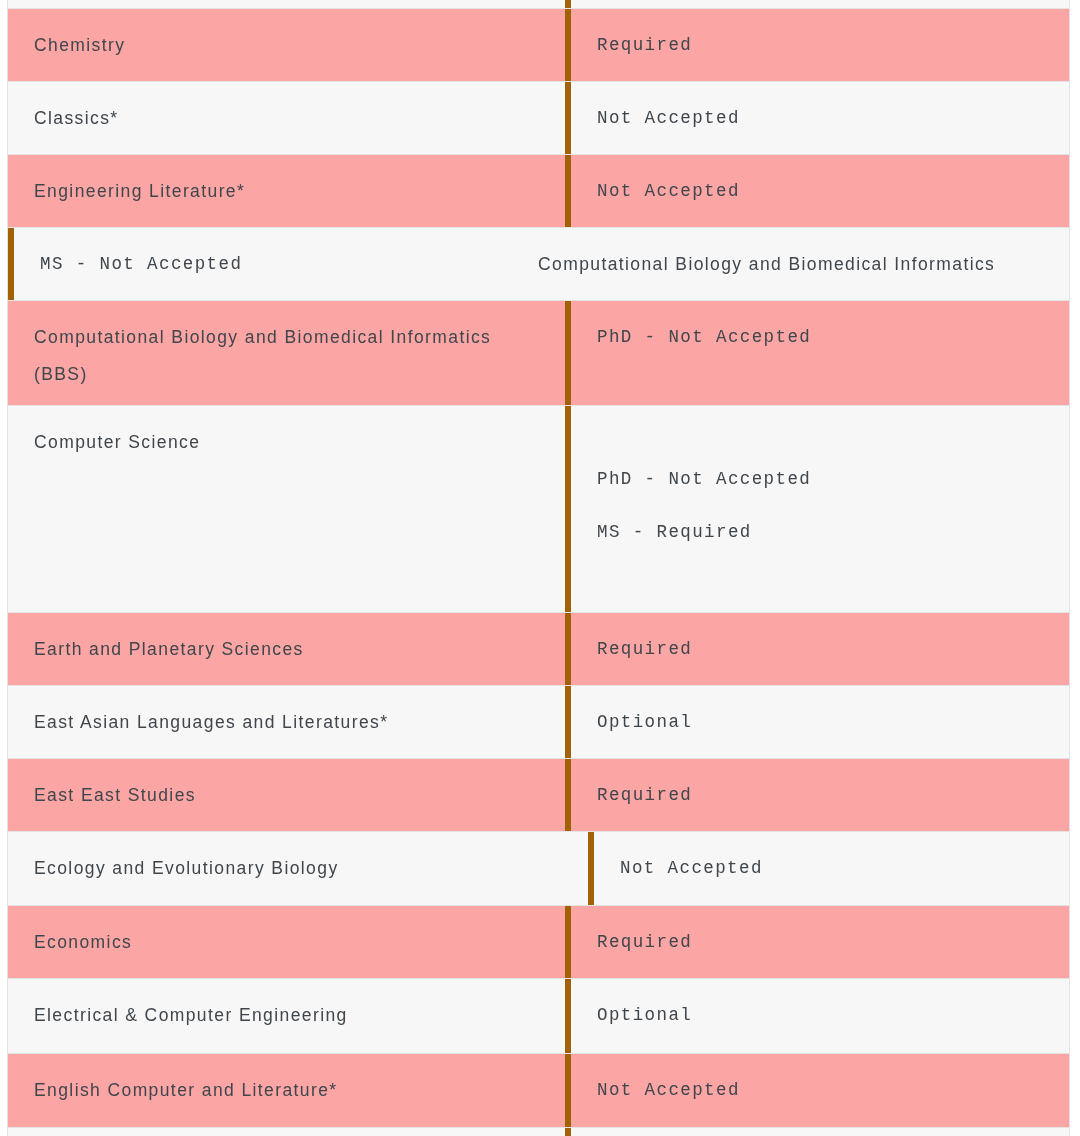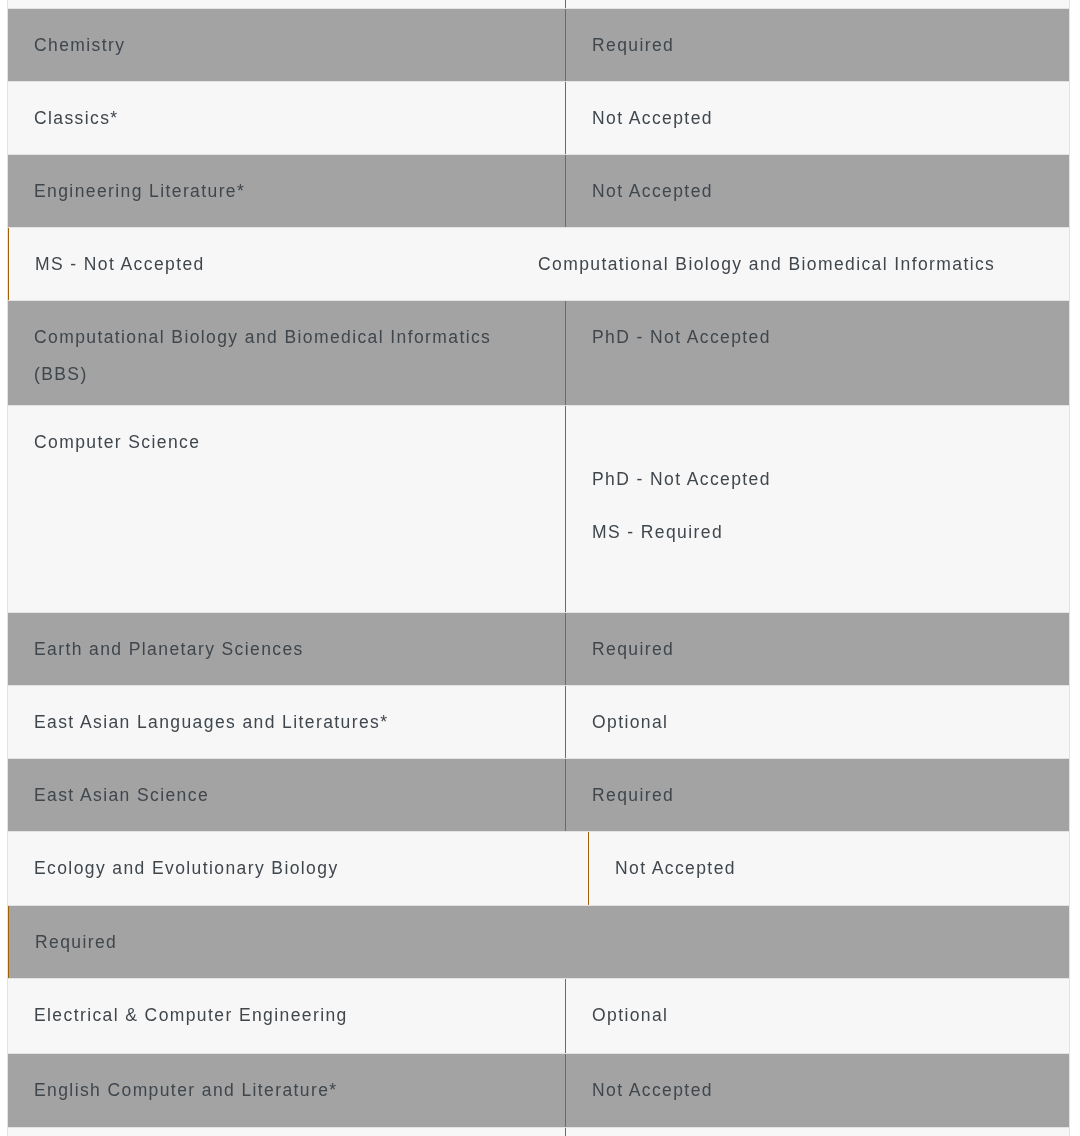--- a/index.html
+++ b/index.html
@@ -19,31 +19,31 @@
     box-sizing: border-box;
     border-left: 1px solid #e3e3e3;
     border-right: 1px solid #e3e3e3;
     color: #3f464c;
     font-size: 17.5px;
     letter-spacing: 1.4px;
   }
   .row {
     display: flex;
     box-sizing: border-box;
-    background: #a3a3a3;
+    background: #fca5a5;
   }
   .row.shaded { background: #f7f7f7; }
   .row + .row { border-top: 1px solid #e3e3e3; }
   .cell {
     box-sizing: border-box;
     padding: 18px 26px 17px 26px;
     line-height: 37px;
   }
   .cell.program { flex: 0 0 557px; width: 557px; }
-  .cell.req { flex: 1 1 auto; border-left: 1px solid #a16207; }
+  .cell.req { flex: 1 1 auto; border-left: 6px solid #a16207; font-family: Liberation Mono, monospace; }
   .cell p { margin: 0; }
   .cell.req p + p { margin-top: 16px; }
 
   
   .row.partial-top { min-height: 8px; }
   .row.partial-bottom { min-height: 9px; }
   .row.partial-top .cell, .row.partial-bottom .cell { padding: 0 26px; }
 
   
   .table > .row { min-height: 73px; }
@@ -125,35 +125,38 @@
     <div class="row table-row shaded">
     <div class="cell program">
       <p>East Asian Languages and Literatures*</p>
     </div>
     <div class="cell req">
         <p>Optional</p>
       </div>
   </div>
     <div class="row table-row">
     <div class="cell program">
-      <p>East Asian Science</p>
+      <p>East East Studies</p>
     </div>
     <div class="cell req">
         <p>Required</p>
       </div>
   </div>
     <div class="row table-row shaded">
     <div class="cell program">
       <p>Ecology and Evolutionary Biology</p>
     </div>
     <div class="cell req">
         <p>Not Accepted</p>
       </div>
   </div>
     <div class="row table-row">
+    <div class="cell program">
+      <p>Economics</p>
+    </div>
     <div class="cell req">
         <p>Required</p>
       </div>
   </div>
     <div class="row table-row shaded">
     <div class="cell program">
       <p>Electrical &amp; Computer Engineering</p>
     </div>
     <div class="cell req">
         <p>Optional</p>

